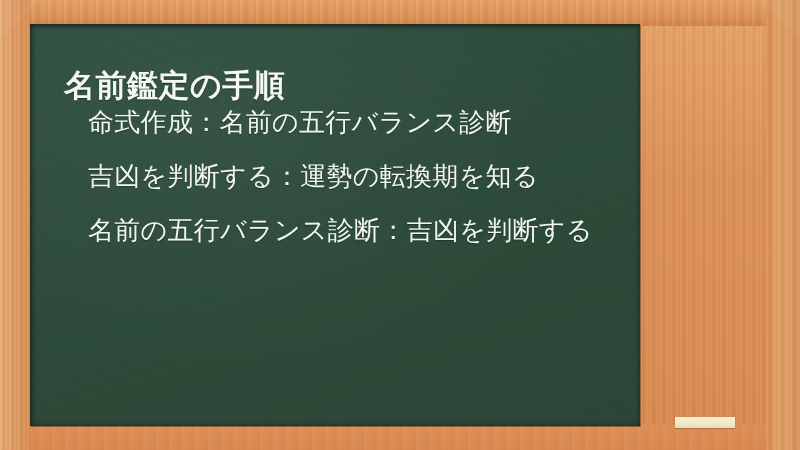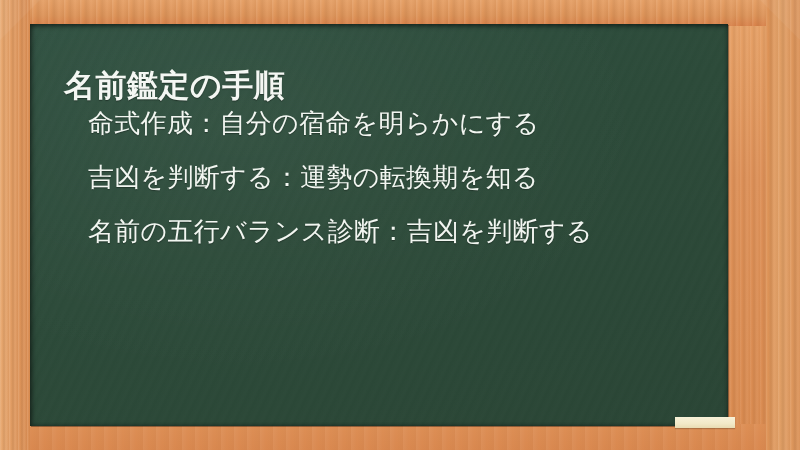--- a/index.html
+++ b/index.html
@@ -83,29 +83,30 @@
     background: rgba(255,255,255,0.05);
   }
   .miter-tl { left: 0; clip-path: polygon(0 0, 40px 0, 0 40px); }
   .miter-tr { right: 0; clip-path: polygon(40px 0, 40px 40px, 0 0); }
 
   
   .board {
     position: absolute;
     left: 30px;
     top: 24px;
-    width: 698px;
+    width: 610px;
     height: 402px;
     background:
       radial-gradient(ellipse at 30% 25%, rgba(255,255,255,0.035) 0%, rgba(255,255,255,0) 60%),
       linear-gradient(160deg, #2f5040 0%, #2c4a39 45%, #2a4535 100%);
     box-shadow:
       inset 0 2px 5px rgba(0,0,0,0.45),
       inset 2px 0 5px rgba(0,0,0,0.35),
       1px 1px 0 rgba(0,0,0,0.35);
+    font-family: Liberation Serif, serif;
   }
   .board-dust {
     position: absolute;
     inset: 0;
     background:
       repeating-linear-gradient(115deg,
         rgba(255,255,255,0.012) 0px,
         rgba(255,255,255,0.000) 3px,
         rgba(255,255,255,0.010) 9px);
     pointer-events: none;
@@ -163,21 +164,21 @@
   <div class="frame-right"></div>
   <div class="miter-tl"></div>
   <div class="miter-tr"></div>
 
   <div class="board">
     <div class="board-dust"></div>
 
     <h1 class="title">名前鑑定の手順</h1>
 
     <div class="bullets">
-      <div class="bullet">命式作成：自分の宿命を明らかにする</div>
+      <div class="bullet">命式作成：名前の五行バランス診断</div>
       <div class="bullet">吉凶を判断する：運勢の転換期を知る</div>
       <div class="bullet">名前の五行バランス診断：吉凶を判断する</div>
     </div>
   </div>
 
   <div class="chalk"></div>
 
 </div>
 
 </body></html>

